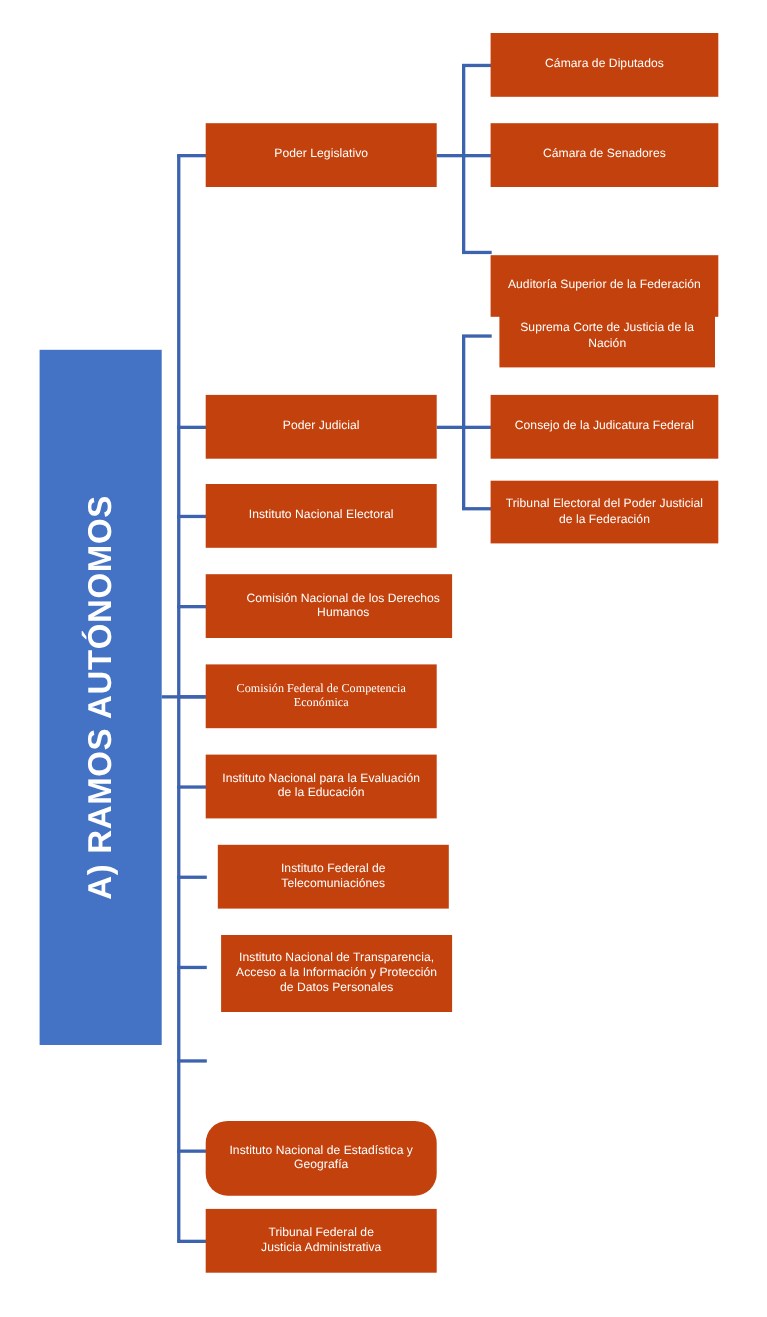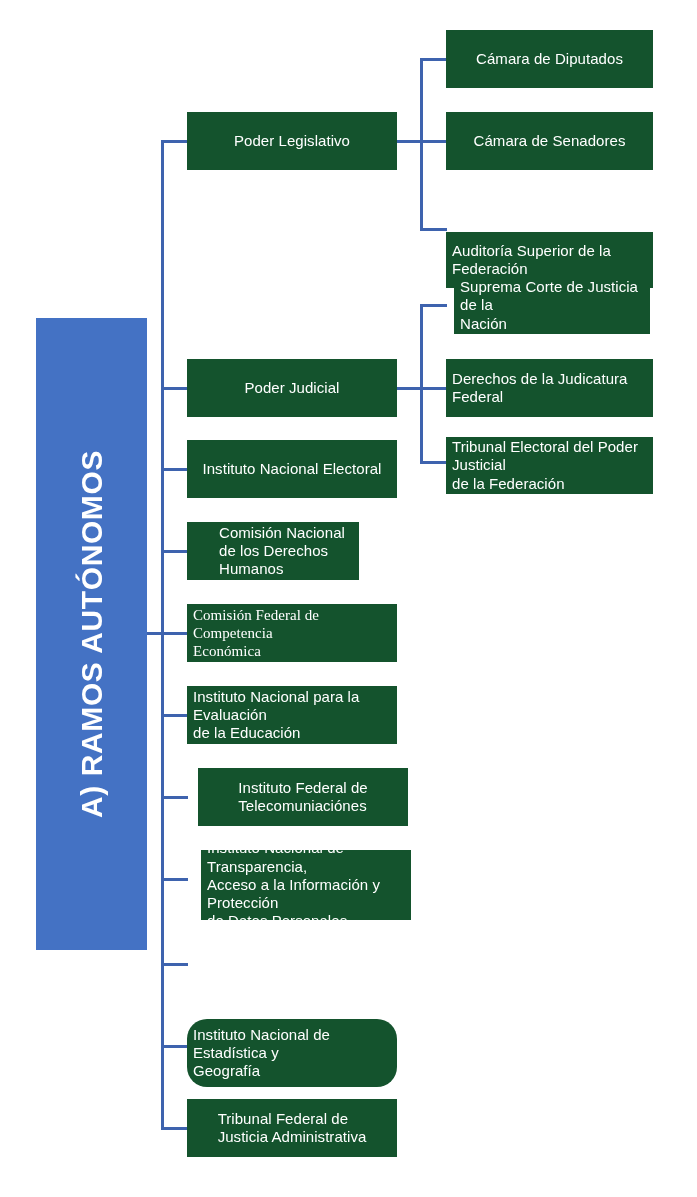--- a/index.html
+++ b/index.html
@@ -18,29 +18,29 @@
     width: 697px;
     height: 1197px;
     background: #ffffff;
     overflow: hidden;
   }
 
   
   .node {
     position: absolute;
     box-sizing: border-box;
-    background: #14532d;
+    background: #c2410c;
     color: #ffffff;
     display: flex;
     align-items: center;
     justify-content: center;
-    text-align: left;
+    text-align: center;
     line-height: 1.22;
     padding: 2px 6px;
-    font-size: 15px;
+    font-size: 11px;
     letter-spacing: 0.05px;
     white-space: pre-line;
   }
 
   
   .title-block {
     position: absolute;
     left: 36px;
     top: 318px;
     width: 111px;
@@ -110,28 +110,28 @@
 
   <div class="node" style="left:446px; top:30px; width:207px; height:58px;">Cámara de Diputados</div>
 
   <div class="node" style="left:446px; top:112px; width:207px; height:58px;">Cámara de Senadores</div>
 
   <div class="node" style="left:446px; top:200px; width:207px; height:56px;margin-top:32px;">Auditoría Superior de la Federación</div>
 
   <div class="node" style="left:454px; top:277px; width:196px; height:57px;">Suprema Corte de Justicia de la
 Nación</div>
 
-  <div class="node" style="left:446px; top:359px; width:207px; height:58px;">Derechos de la Judicatura Federal</div>
+  <div class="node" style="left:446px; top:359px; width:207px; height:58px;">Consejo de la Judicatura Federal</div>
 
   <div class="node" style="left:446px; top:437px; width:207px; height:57px;">Tribunal Electoral del Poder Justicial
 de la Federación</div>
 
   <div class="node" style="left:187px; top:440px; width:210px; height:58px;">Instituto Nacional Electoral</div>
 
-  <div class="node" style="left:187px; top:522px; width:172px; height:58px;padding-left:32px;">Comisión Nacional de los Derechos
+  <div class="node" style="left:187px; top:522px; width:224px; height:58px;padding-left:32px;">Comisión Nacional de los Derechos
 Humanos</div>
 
   <div class="node" style="left:187px; top:604px; width:210px; height:58px;font-family:Liberation Serif, serif;">Comisión Federal de Competencia
 Económica</div>
 
   <div class="node" style="left:187px; top:686px; width:210px; height:58px;">Instituto Nacional para la Evaluación
 de la Educación</div>
 
   <div class="node" style="left:187px; top:768px; width:210px; height:58px;margin-left:11px;">Instituto Federal de
 Telecomuniaciónes</div>

